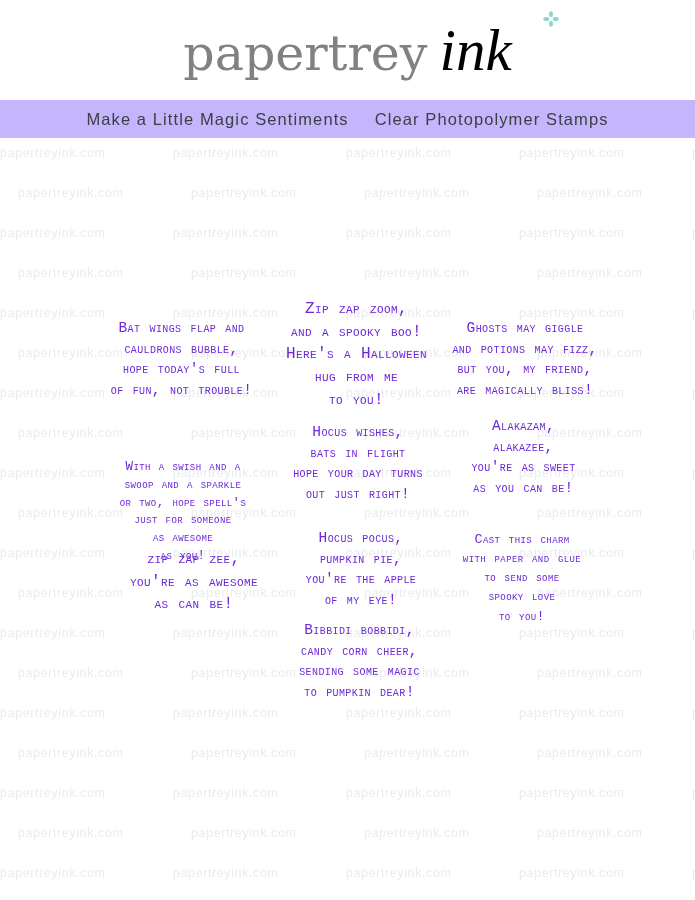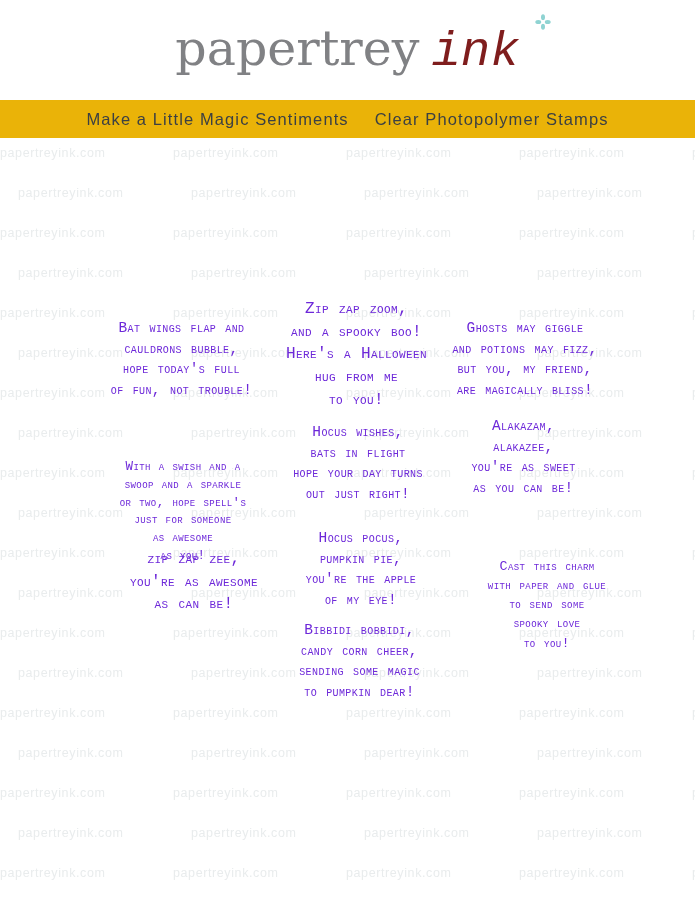--- a/index.html
+++ b/index.html
@@ -29,37 +29,37 @@
     line-height: 1;
     white-space: nowrap;
   }
   .logo-papertrey {
     font-family: "DejaVu Serif", serif;
     font-size: 49px;
     color: #808184;
     letter-spacing: 0px;
   }
   .logo-ink {
-    font-family: Liberation Mono, monospace;
+    font-family: Liberation Serif, serif;
     font-style: italic;
-    font-size: 49px;
-    color: #7f1d1d;
+    font-size: 59px;
+    color: #000000;
     margin-left: 12px;
   }
   .logo-flower {
     position: absolute;
     top: -10px;
     left: 360px;
     width: 16px;
     height: 16px;
   }
 
   
   .title-band {
-    background: #eab308;
+    background: #c4b5fd;
     height: 38px;
     display: flex;
     align-items: center;
     justify-content: center;
     gap: 26px;
   }
   .title-band span {
     font-family: "Liberation Sans", sans-serif;
     font-size: 16.5px;
     color: #3c4043;
@@ -205,21 +205,21 @@
         <div>Hocus pocus,</div>
         <div>pumpkin pie,</div>
         <div>you're the apple</div>
         <div>of my eye!</div>
       </div>
       <div class="sent s-16" style="left: 114px; top: 410px; width: 160px;">
         <div>zip zap zee,</div>
         <div>you're as awesome</div>
         <div>as can be!</div>
       </div>
-      <div class="sent s-14" style="left: 468px; top: 392px; width: 158px; margin-top: 27px;">
+      <div class="sent s-14" style="left: 443px; top: 392px; width: 158px;">
         <div>Cast this charm</div>
         <div>with paper and glue</div>
         <div>to send some</div>
         <div>spooky love</div>
         <div>to you!</div>
       </div>
       <div class="sent s-15" style="left: 272px; top: 482px; width: 175px;">
         <div>Bibbidi bobbidi,</div>
         <div>candy corn cheer,</div>
         <div>sending some magic</div>

